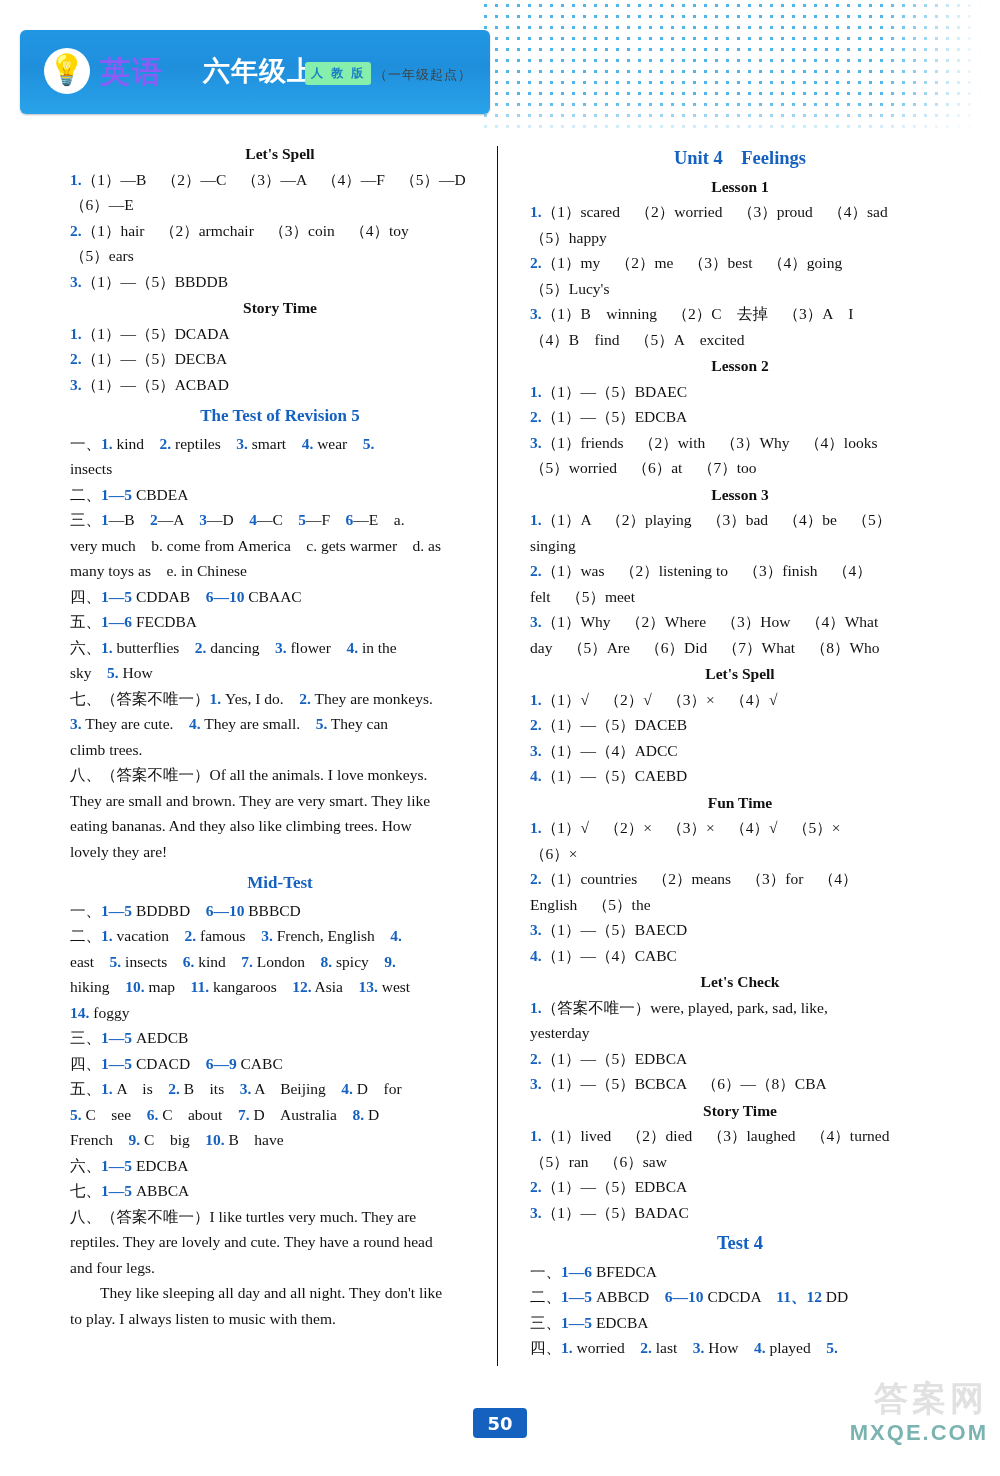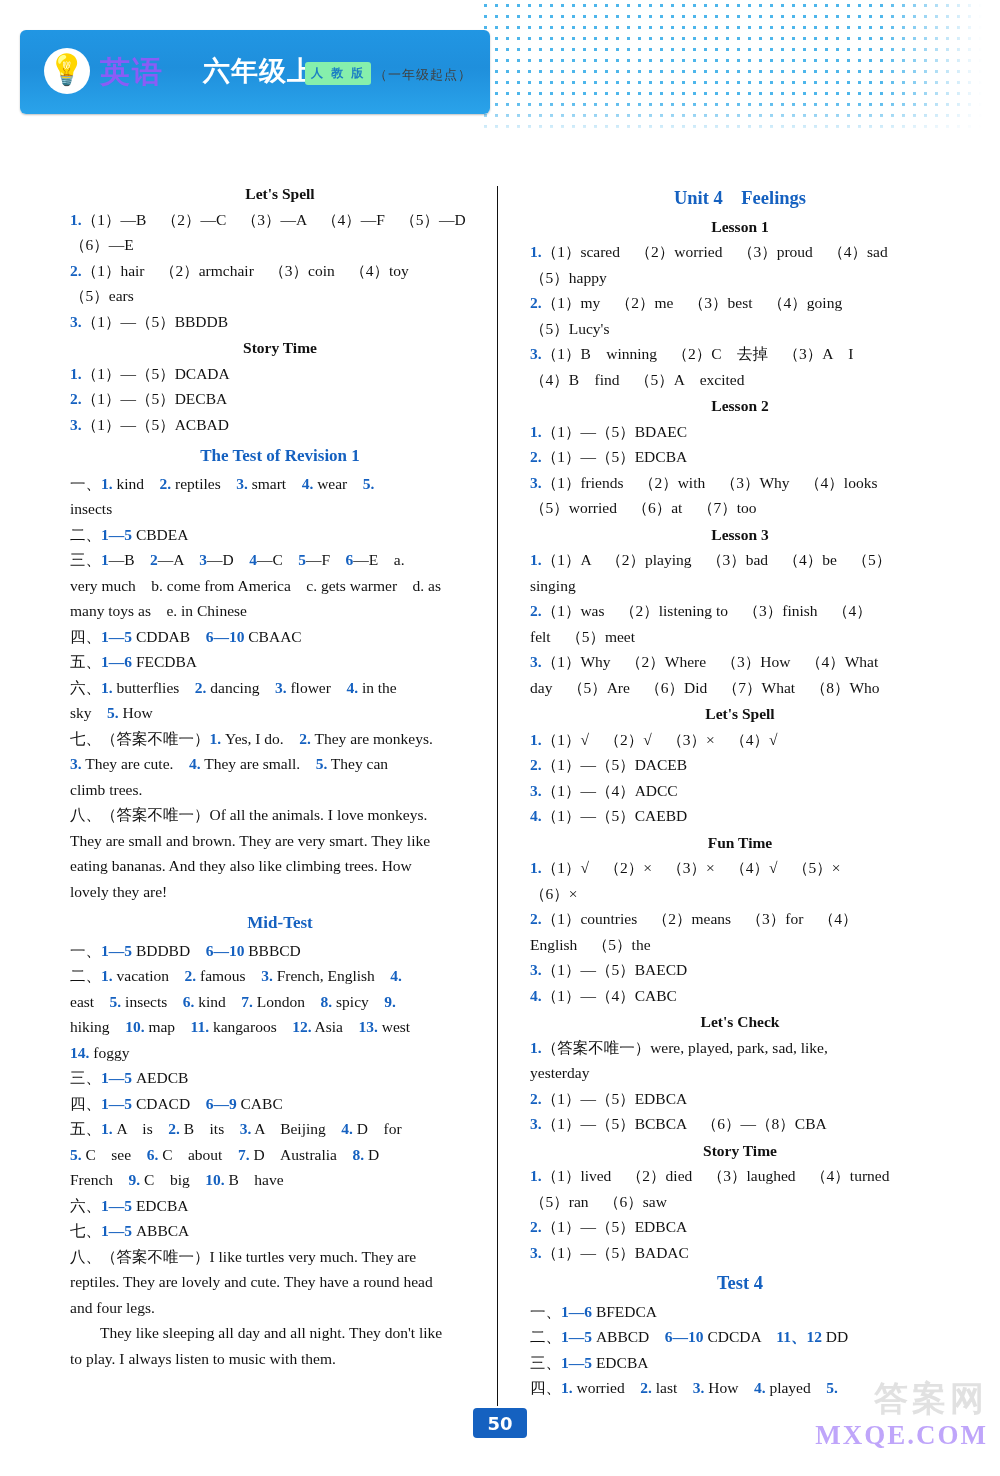--- a/index.html
+++ b/index.html
@@ -64,21 +64,21 @@
     font-size:12px;font-weight:bold;letter-spacing:2px;
     padding:3px 6px;border-radius:3px;
   }
   .pub-note{
     position:absolute;left:374px;top:66px;
     color:#404040;font-family:"DejaVu Sans", sans-serif;
     font-size:13px;letter-spacing:1px;white-space:nowrap;
   }
   
   #content{
-    position:absolute;left:0;top:140px;width:839px;height:1270px;margin-top:40px;
+    position:absolute;left:0;top:140px;width:839px;height:1270px;
   }
   .col{
     position:absolute;top:0;width:420px;
     font-size:15.5px;line-height:25.5px;
     color:#111;
     text-align:justify;
   }
   #colL{left:70px;}
   #colR{left:530px;}
   .vrule{
@@ -111,22 +111,22 @@
     opacity:.55;
   }
   #wm .cn{
     position:absolute;right:4px;top:0;
     font-family:Liberation Sans, sans-serif;
     font-size:34px;font-weight:bold;color:#c9c9c9;letter-spacing:4px;
     white-space:nowrap;
   }
   #wm .en{
     position:absolute;right:4px;top:44px;
-    font-family:Liberation Serif, serif;
-    font-size:27px;font-weight:bold;color:#8b5cf6;letter-spacing:2px;
+    font-family:Liberation Sans, sans-serif;
+    font-size:22px;font-weight:bold;color:#0f766e;letter-spacing:2px;
     white-space:nowrap;
   }
 </style>
 </head>
 <body>
 
 <div id="banner">
   <div class="dots"></div>
   <div class="fadeR"></div>
   <div class="fadeB"></div>
@@ -149,21 +149,21 @@
       <div class="hdr">Let's Spell</div>
       <div class="p"><span class="n">1.</span>（1）—B　（2）—C　（3）—A　（4）—F　（5）—D</div>
       <div class="p">（6）—E</div>
       <div class="p"><span class="n">2.</span>（1）hair　（2）armchair　（3）coin　（4）toy</div>
       <div class="p">（5）ears</div>
       <div class="p"><span class="n">3.</span>（1）—（5）BBDDB</div>
       <div class="hdr">Story Time</div>
       <div class="p"><span class="n">1.</span>（1）—（5）DCADA</div>
       <div class="p"><span class="n">2.</span>（1）—（5）DECBA</div>
       <div class="p"><span class="n">3.</span>（1）—（5）ACBAD</div>
-      <div class="hdr-blue">The Test of Revision 1</div>
+      <div class="hdr-blue">The Test of Revision 5</div>
       <div class="p">一、<span class="n">1.</span> kind　<span class="n">2.</span> reptiles　<span class="n">3.</span> smart　<span class="n">4.</span> wear　<span class="n">5.</span></div>
       <div class="p">insects</div>
       <div class="p">二、<span class="n">1—5</span> CBDEA</div>
       <div class="p">三、<span class="n">1</span>—B　<span class="n">2</span>—A　<span class="n">3</span>—D　<span class="n">4</span>—C　<span class="n">5</span>—F　<span class="n">6</span>—E　a.</div>
       <div class="p">very much　b. come from America　c. gets warmer　d. as</div>
       <div class="p">many toys as　e. in Chinese</div>
       <div class="p">四、<span class="n">1—5</span> CDDAB　<span class="n">6—10</span> CBAAC</div>
       <div class="p">五、<span class="n">1—6</span> FECDBA</div>
       <div class="p">六、<span class="n">1.</span> butterflies　<span class="n">2.</span> dancing　<span class="n">3.</span> flower　<span class="n">4.</span> in the</div>
       <div class="p">sky　<span class="n">5.</span> How</div>

